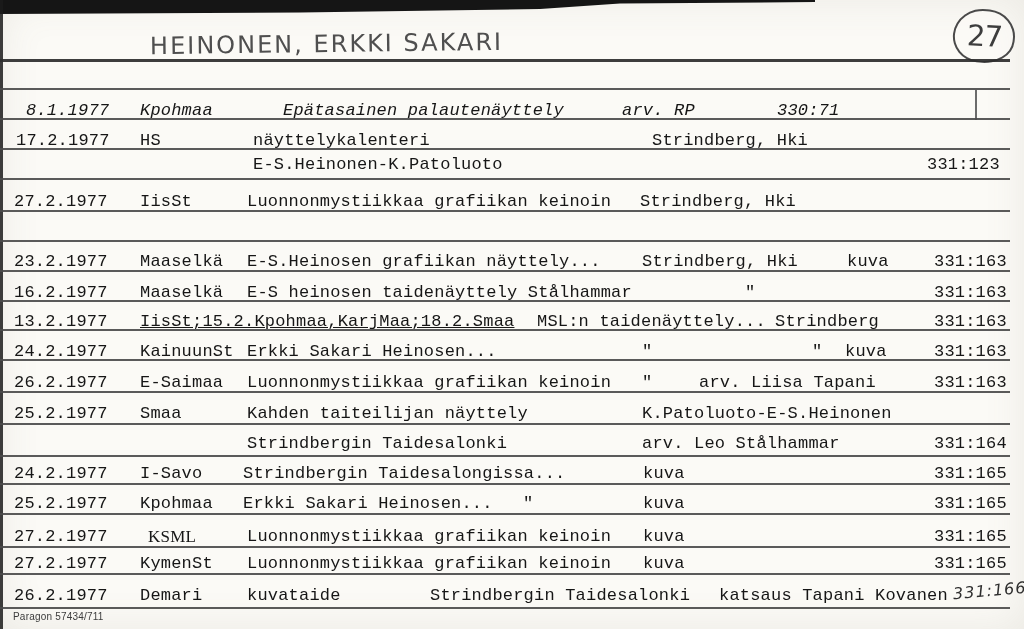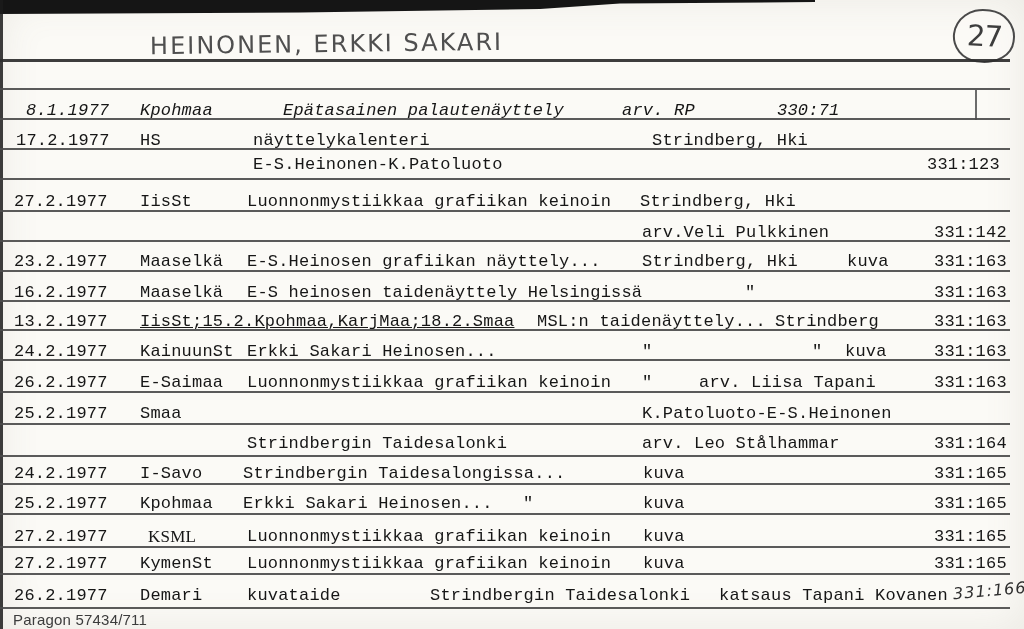--- a/index.html
+++ b/index.html
@@ -41,21 +41,21 @@
     font-size:17px;line-height:17px;color:#161616;
     letter-spacing:0.2px;
   }
   .hand-ref{
     font-family:"DejaVu Sans",sans-serif;font-size:16px;color:#2e2e2e;
     transform:rotate(-5deg);letter-spacing:1px;top:-5px;font-style:italic;
   }
   .footer-imprint{
     position:absolute;left:13px;top:611px;
     font-family:"Liberation Sans","DejaVu Sans",sans-serif;
-    font-size:15px;color:#3c3c3c;letter-spacing:.2px;
+    font-size:10px;color:#3c3c3c;letter-spacing:.2px;
   }
 </style>
 </head>
 <body>
 
 <div id="screen">
 
   <svg class="edge-top" width="1024" height="18" viewBox="0 0 1024 18">
     <polygon points="0,0 815,0 815,2 620,3.5 540,9 300,12.5 0,14" fill="#151515"></polygon>
   </svg>
@@ -103,36 +103,32 @@
       <div class="row" style="top: 156px;">
         <span class="seg" style="left: 253px;">E-S.Heinonen-K.Patoluoto</span>
         <span class="seg" style="left: 927px;">331:123</span>
       </div>
       <div class="row" style="top: 193px;">
         <span class="seg" style="left: 14px;">27.2.1977</span>
         <span class="seg" style="left: 140px;">IisSt</span>
         <span class="seg" style="left: 247px;">Luonnonmystiikkaa grafiikan keinoin</span>
         <span class="seg" style="left: 640px;">Strindberg, Hki</span>
       </div>
-      <div class="row" style="top: 224px;">
-        <span class="seg" style="left: 642px;">arv.Veli Pulkkinen</span>
-        <span class="seg" style="left: 934px;">331:142</span>
-      </div>
       <div class="row" style="top: 253px;">
         <span class="seg" style="left: 14px;">23.2.1977</span>
         <span class="seg" style="left: 140px;">Maaselkä</span>
         <span class="seg" style="left: 247px;">E-S.Heinosen grafiikan näyttely...</span>
         <span class="seg" style="left: 642px;">Strindberg, Hki</span>
         <span class="seg" style="left: 847px;">kuva</span>
         <span class="seg" style="left: 934px;">331:163</span>
       </div>
       <div class="row" style="top: 284px;">
         <span class="seg" style="left: 14px;">16.2.1977</span>
         <span class="seg" style="left: 140px;">Maaselkä</span>
-        <span class="seg" style="left: 247px;">E-S heinosen taidenäyttely Helsingissä</span>
+        <span class="seg" style="left: 247px;">E-S heinosen taidenäyttely Stålhammar</span>
         <span class="seg" style="left: 745px;">"</span>
         <span class="seg" style="left: 934px;">331:163</span>
       </div>
       <div class="row" style="top: 313px;">
         <span class="seg" style="left: 14px;">13.2.1977</span>
         <span class="seg" style="left: 140px; text-decoration: underline;">IisSt;15.2.Kpohmaa,KarjMaa;18.2.Smaa</span>
         <span class="seg" style="left: 537px;">MSL:n taidenäyttely...</span>
         <span class="seg" style="left: 775px;">Strindberg</span>
         <span class="seg" style="left: 934px;">331:163</span>
       </div>
@@ -149,20 +145,21 @@
         <span class="seg" style="left: 14px;">26.2.1977</span>
         <span class="seg" style="left: 140px;">E-Saimaa</span>
         <span class="seg" style="left: 247px;">Luonnonmystiikkaa grafiikan keinoin</span>
         <span class="seg" style="left: 642px;">"</span>
         <span class="seg" style="left: 699px;">arv. Liisa Tapani</span>
         <span class="seg" style="left: 934px;">331:163</span>
       </div>
       <div class="row" style="top: 405px;">
         <span class="seg" style="left: 14px;">25.2.1977</span>
         <span class="seg" style="left: 140px;">Smaa</span>
+        <span class="seg" style="left: 247px;">Kahden taiteilijan näyttely</span>
         <span class="seg" style="left: 642px;">K.Patoluoto-E-S.Heinonen</span>
       </div>
       <div class="row" style="top: 435px;">
         <span class="seg" style="left: 247px;">Strindbergin Taidesalonki</span>
         <span class="seg" style="left: 642px;">arv. Leo Stålhammar</span>
         <span class="seg" style="left: 934px;">331:164</span>
       </div>
       <div class="row" style="top: 465px;">
         <span class="seg" style="left: 14px;">24.2.1977</span>
         <span class="seg" style="left: 140px;">I-Savo</span>

